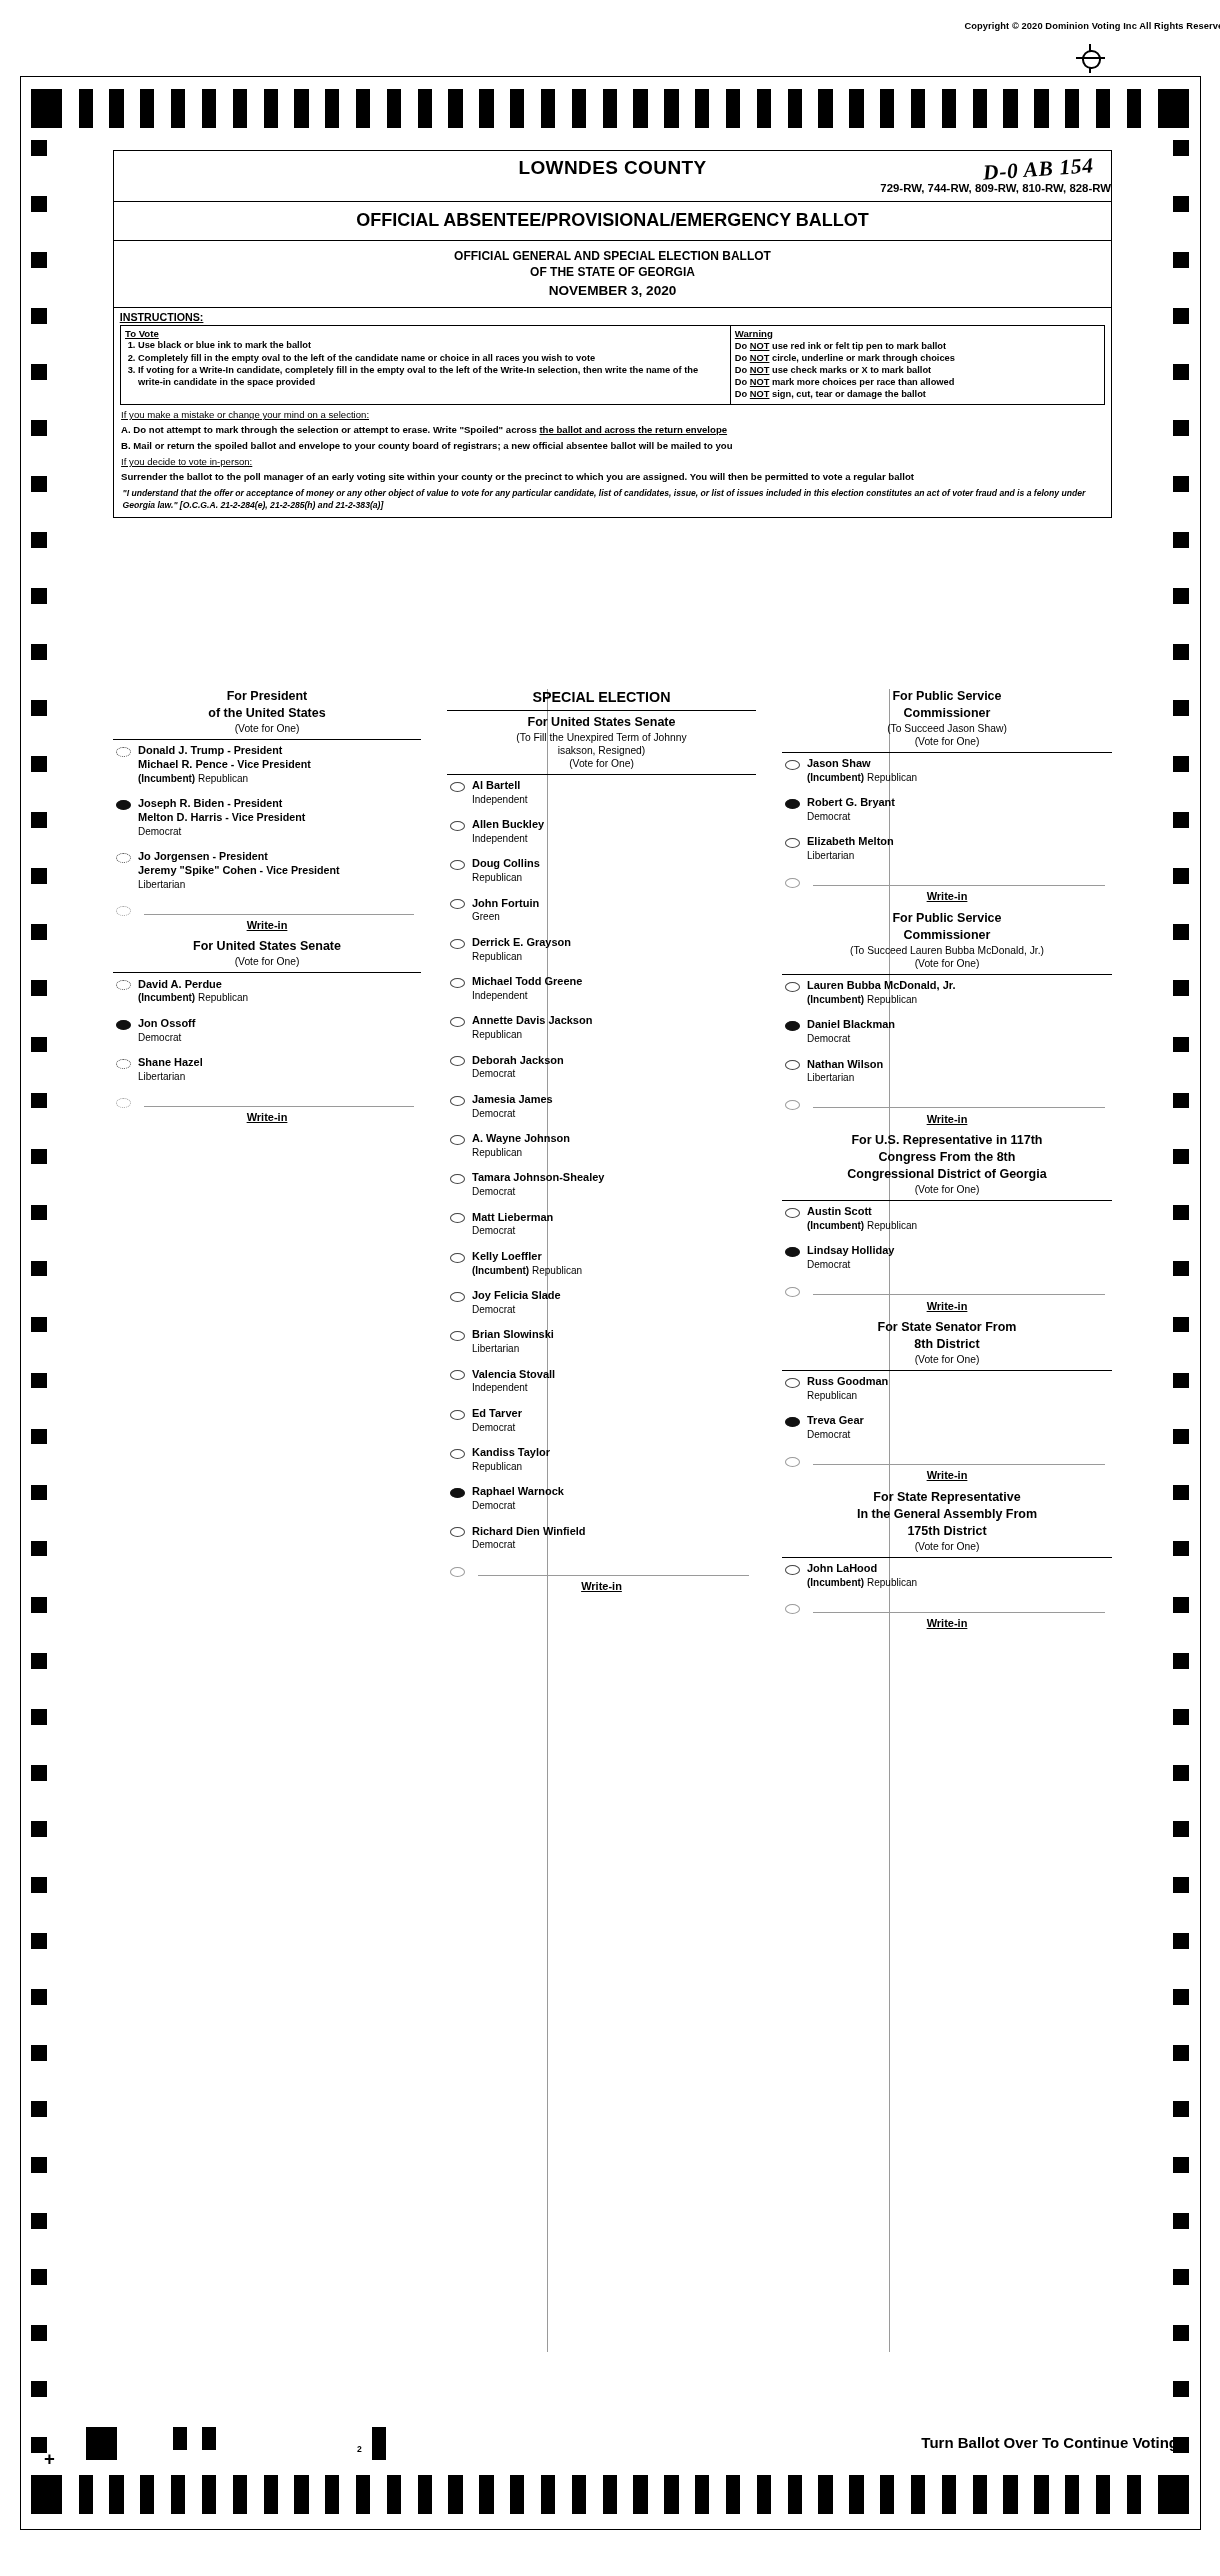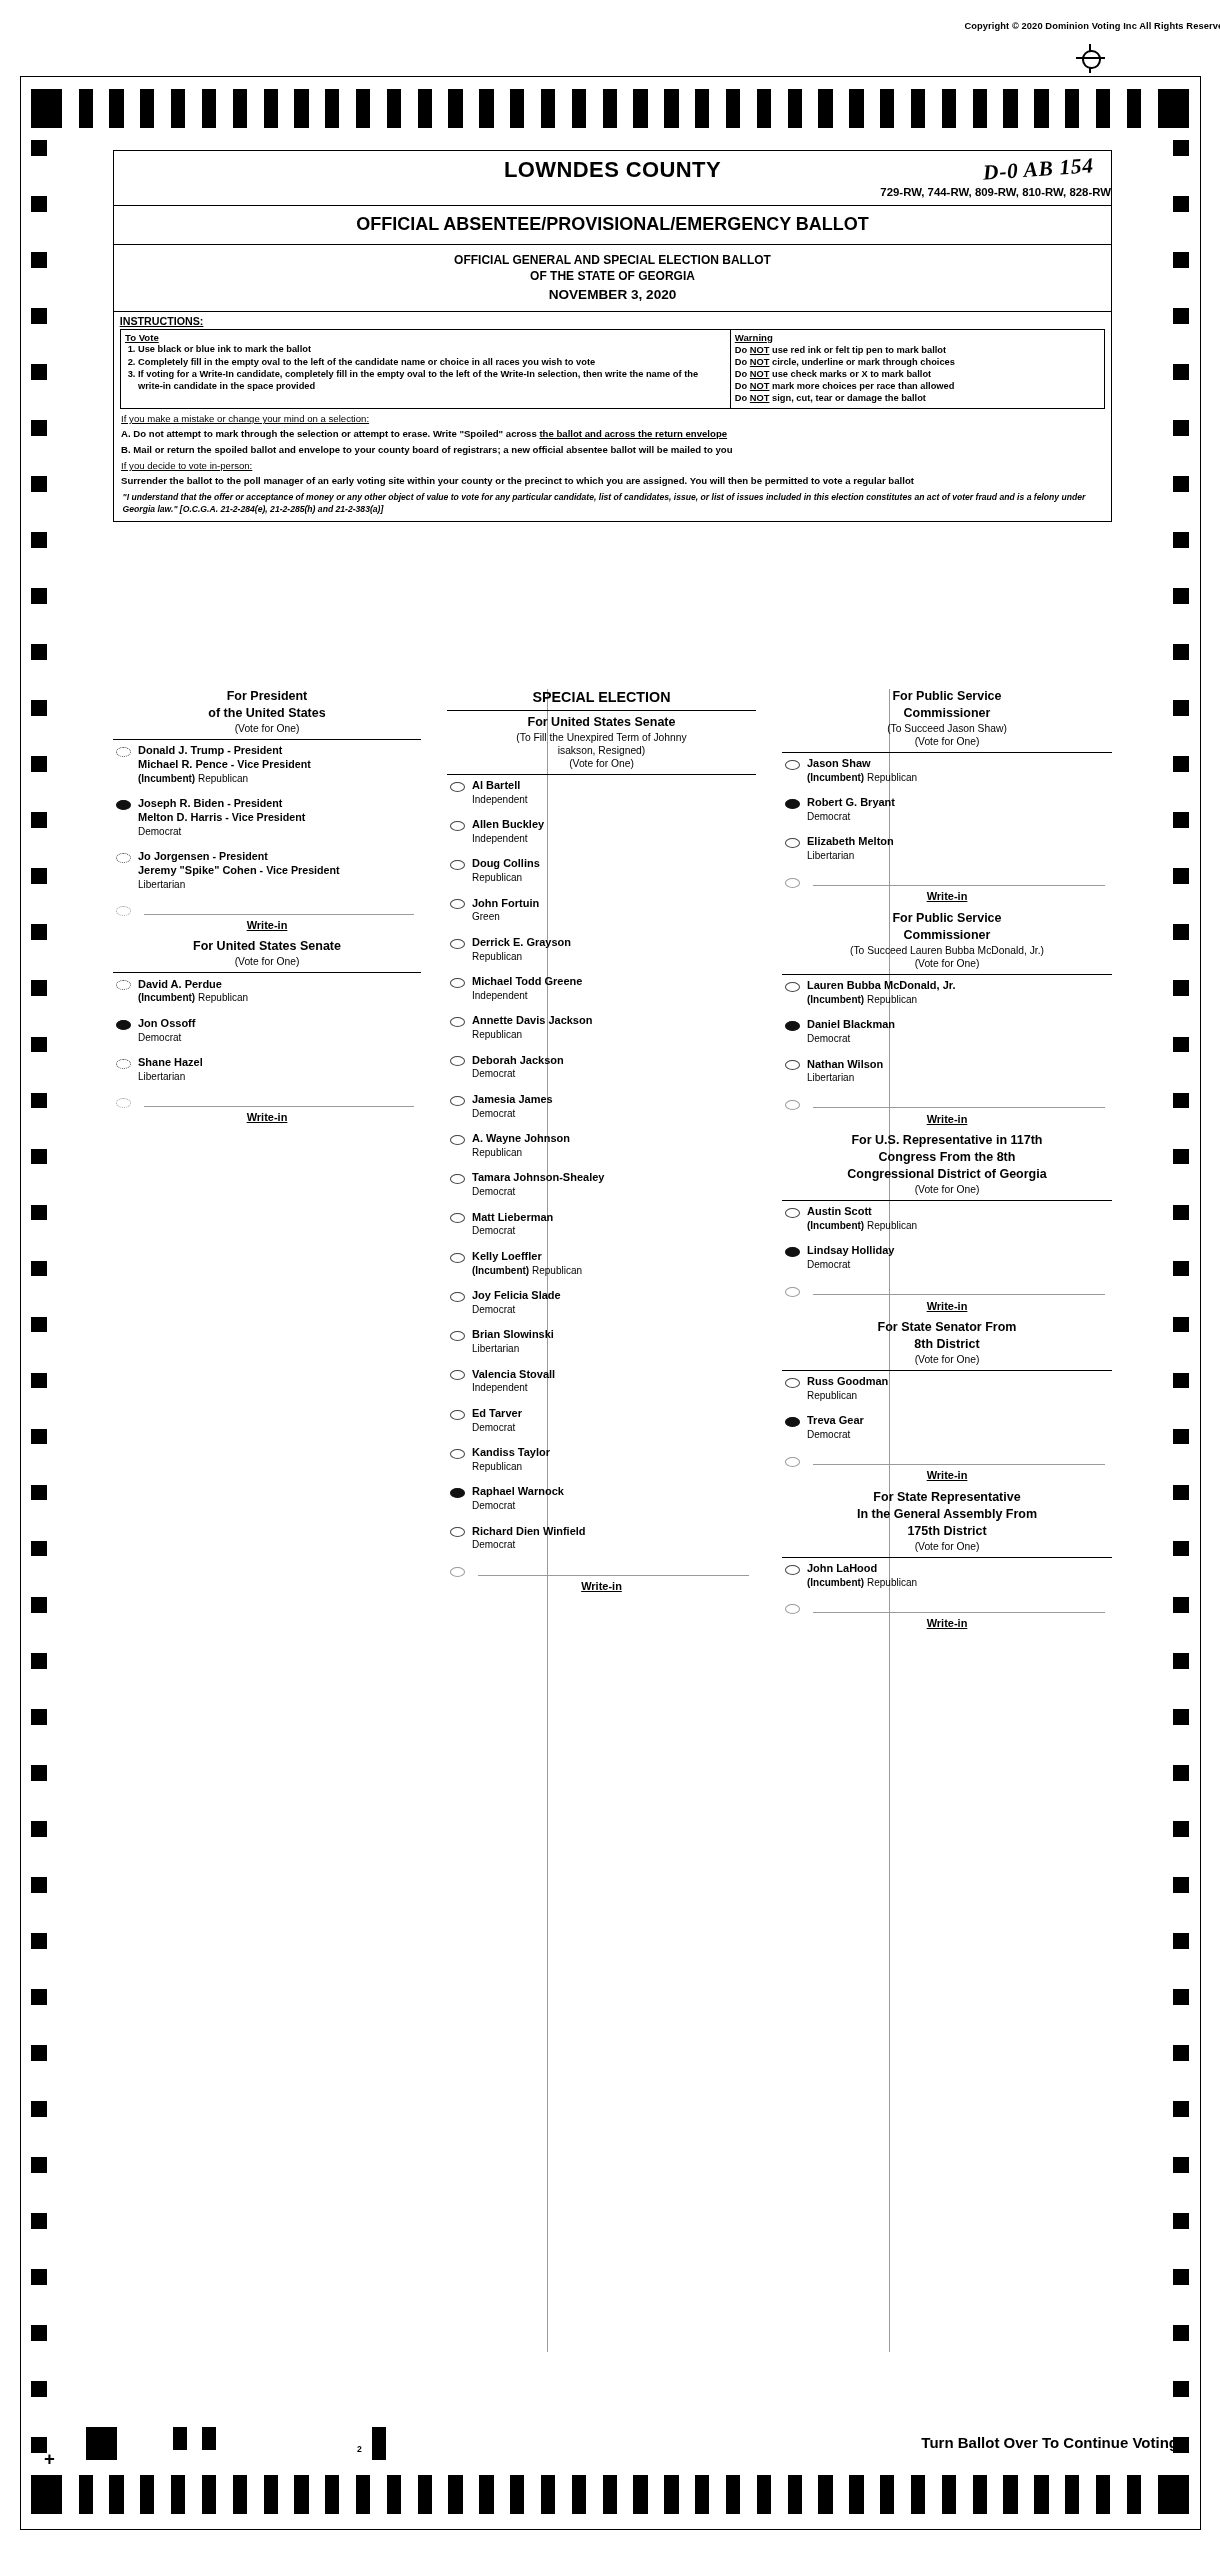--- a/index.html
+++ b/index.html
@@ -145,21 +145,21 @@
     box-sizing: border-box;
     background: #fff;
   }
   .hdr-county {
     border-bottom: 1.1px solid #000;
     padding: 5.7px 0 7.1px 0;
     text-align: center;
     position: relative;
   }
   .hdr-county .county-name {
-    font-size: 22px;
+    font-size: 19px;
     font-weight: bold;
     letter-spacing: 0.4px;
   }
   .hdr-county .precincts {
     font-size: 11.4px;
     font-weight: bold;
     margin-top: 3px;
     text-align: right;
   }
   .handwriting {

